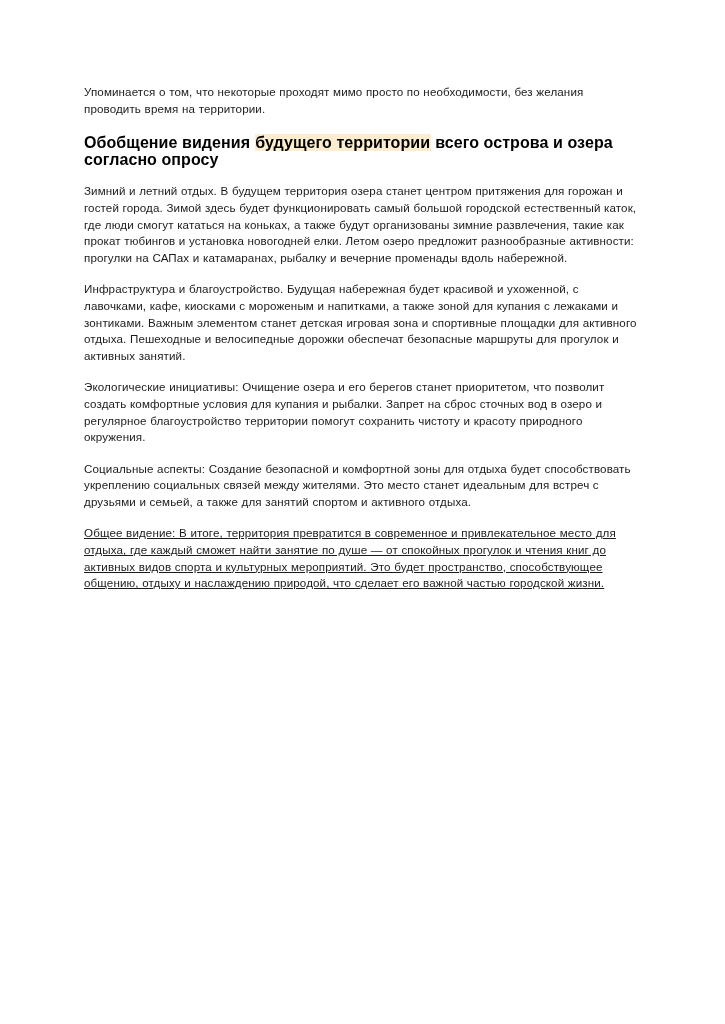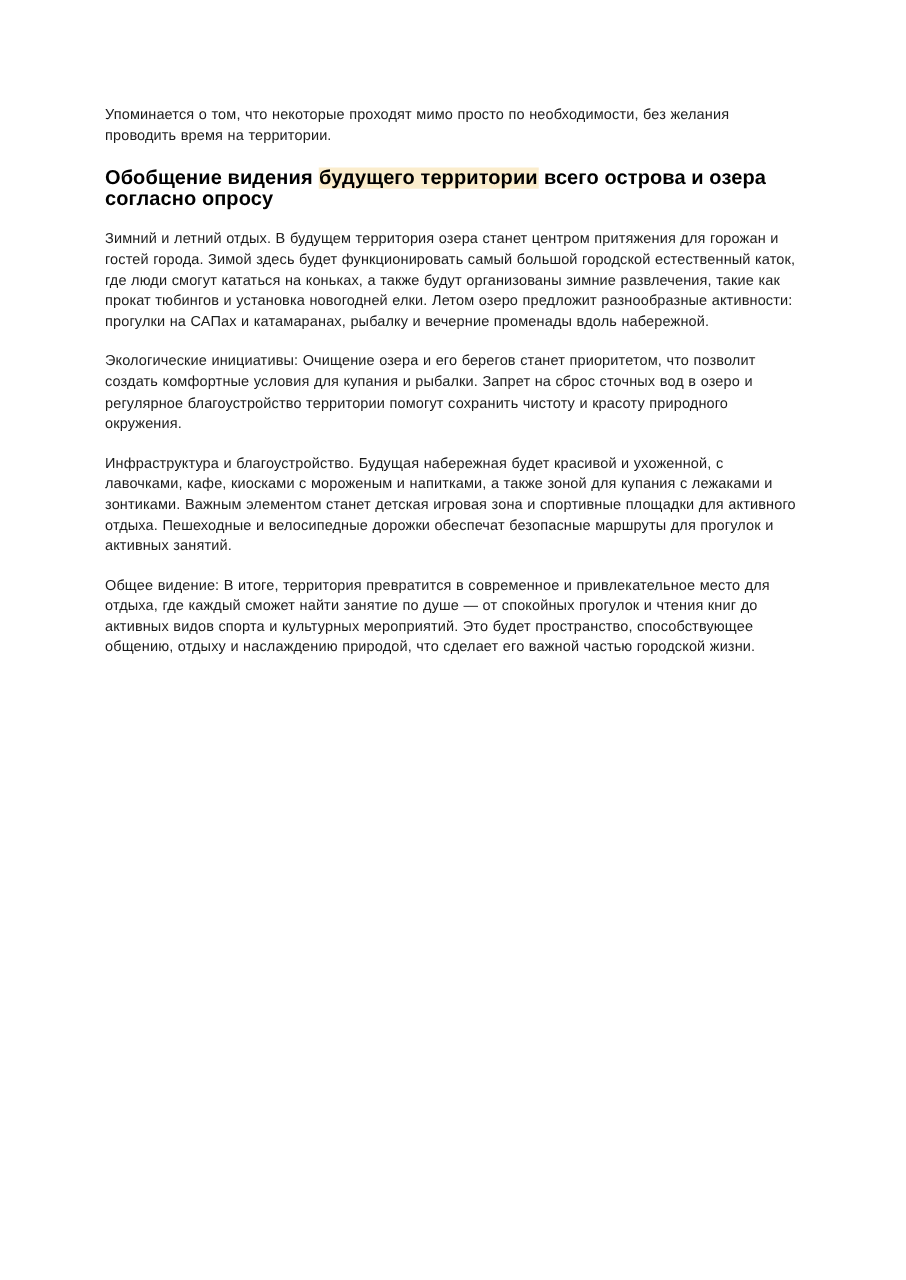--- a/index.html
+++ b/index.html
@@ -34,20 +34,21 @@
     font-size: 11.6px;
     line-height: 16.6px;
     letter-spacing: 0.01em;
     margin: 0 0 15px 0;
     text-align: left;
     color: #1b1b1b;
     word-spacing: 0.02em;
   }
   .para:last-child {
     margin-bottom: 0;
+    text-decoration: underline;
   }
   .heading {
     font-size: 16px;
     line-height: 16.6px;
     font-weight: bold;
     margin: 0 0 15px 0;
     color: #000000;
     letter-spacing: 0.005em;
   }
   .hl {
@@ -63,22 +64,23 @@
 
 <div class="page">
   <div class="content">
 
     <p class="para spacer-intro">Упоминается о том, что некоторые проходят мимо просто по необходимости, без желания проводить время на территории.</p>
 
     <p class="heading"><span>Обобщение видения </span><span class="hl">будущего территории</span><span> всего острова и озера согласно опросу</span></p>
 
     <p class="para">Зимний и летний отдых. В будущем территория озера станет центром притяжения для горожан и гостей города. Зимой здесь будет функционировать самый большой городской естественный каток, где люди смогут кататься на коньках, а также будут организованы зимние развлечения, такие как прокат тюбингов и установка новогодней елки. Летом озеро предложит разнообразные активности: прогулки на САПах и катамаранах, рыбалку и вечерние променады вдоль набережной.</p>
 
+    <p class="para">Инфраструктура и благоустройство. Будущая набережная будет красивой и ухоженной, с лавочками, кафе, киосками с мороженым и напитками, а также зоной для купания с лежаками и зонтиками. Важным элементом станет детская игровая зона и спортивные площадки для активного отдыха. Пешеходные и велосипедные дорожки обеспечат безопасные маршруты для прогулок и активных занятий.</p>
+
     <p class="para">Экологические инициативы: Очищение озера и его берегов станет приоритетом, что позволит создать комфортные условия для купания и рыбалки. Запрет на сброс сточных вод в озеро и регулярное благоустройство территории помогут сохранить чистоту и красоту природного окружения.</p>
 
-    <p class="para">Инфраструктура и благоустройство. Будущая набережная будет красивой и ухоженной, с лавочками, кафе, киосками с мороженым и напитками, а также зоной для купания с лежаками и зонтиками. Важным элементом станет детская игровая зона и спортивные площадки для активного отдыха. Пешеходные и велосипедные дорожки обеспечат безопасные маршруты для прогулок и активных занятий.</p>
 
-
+    <p class="para">Социальные аспекты: Создание безопасной и комфортной зоны для отдыха будет способствовать укреплению социальных связей между жителями. Это место станет идеальным для встреч с друзьями и семьей, а также для занятий спортом и активного отдыха.</p>
 
     <p class="para">Общее видение: В итоге, территория превратится в современное и привлекательное место для отдыха, где каждый сможет найти занятие по душе — от спокойных прогулок и чтения книг до активных видов спорта и культурных мероприятий. Это будет пространство, способствующее общению, отдыху и наслаждению природой, что сделает его важной частью городской жизни.</p>
 
   </div>
 </div>
 
 </body></html>

